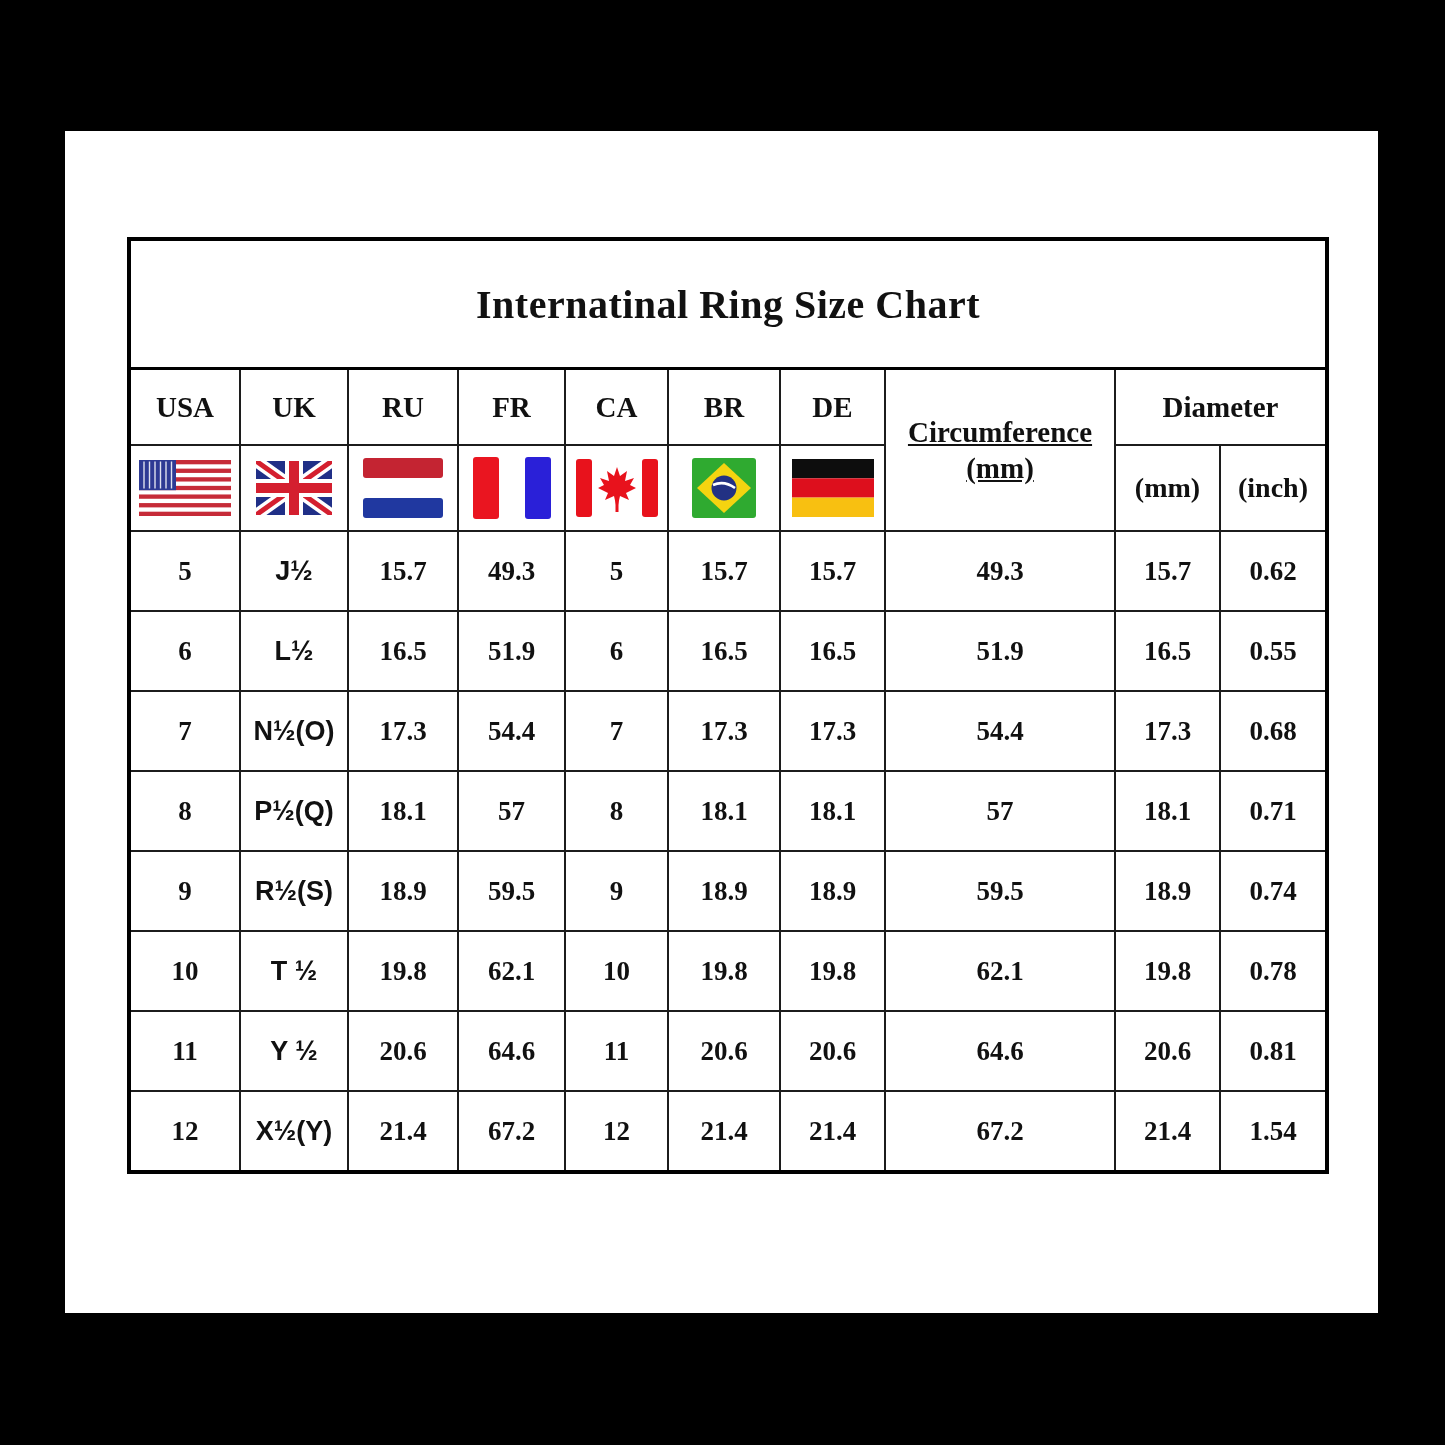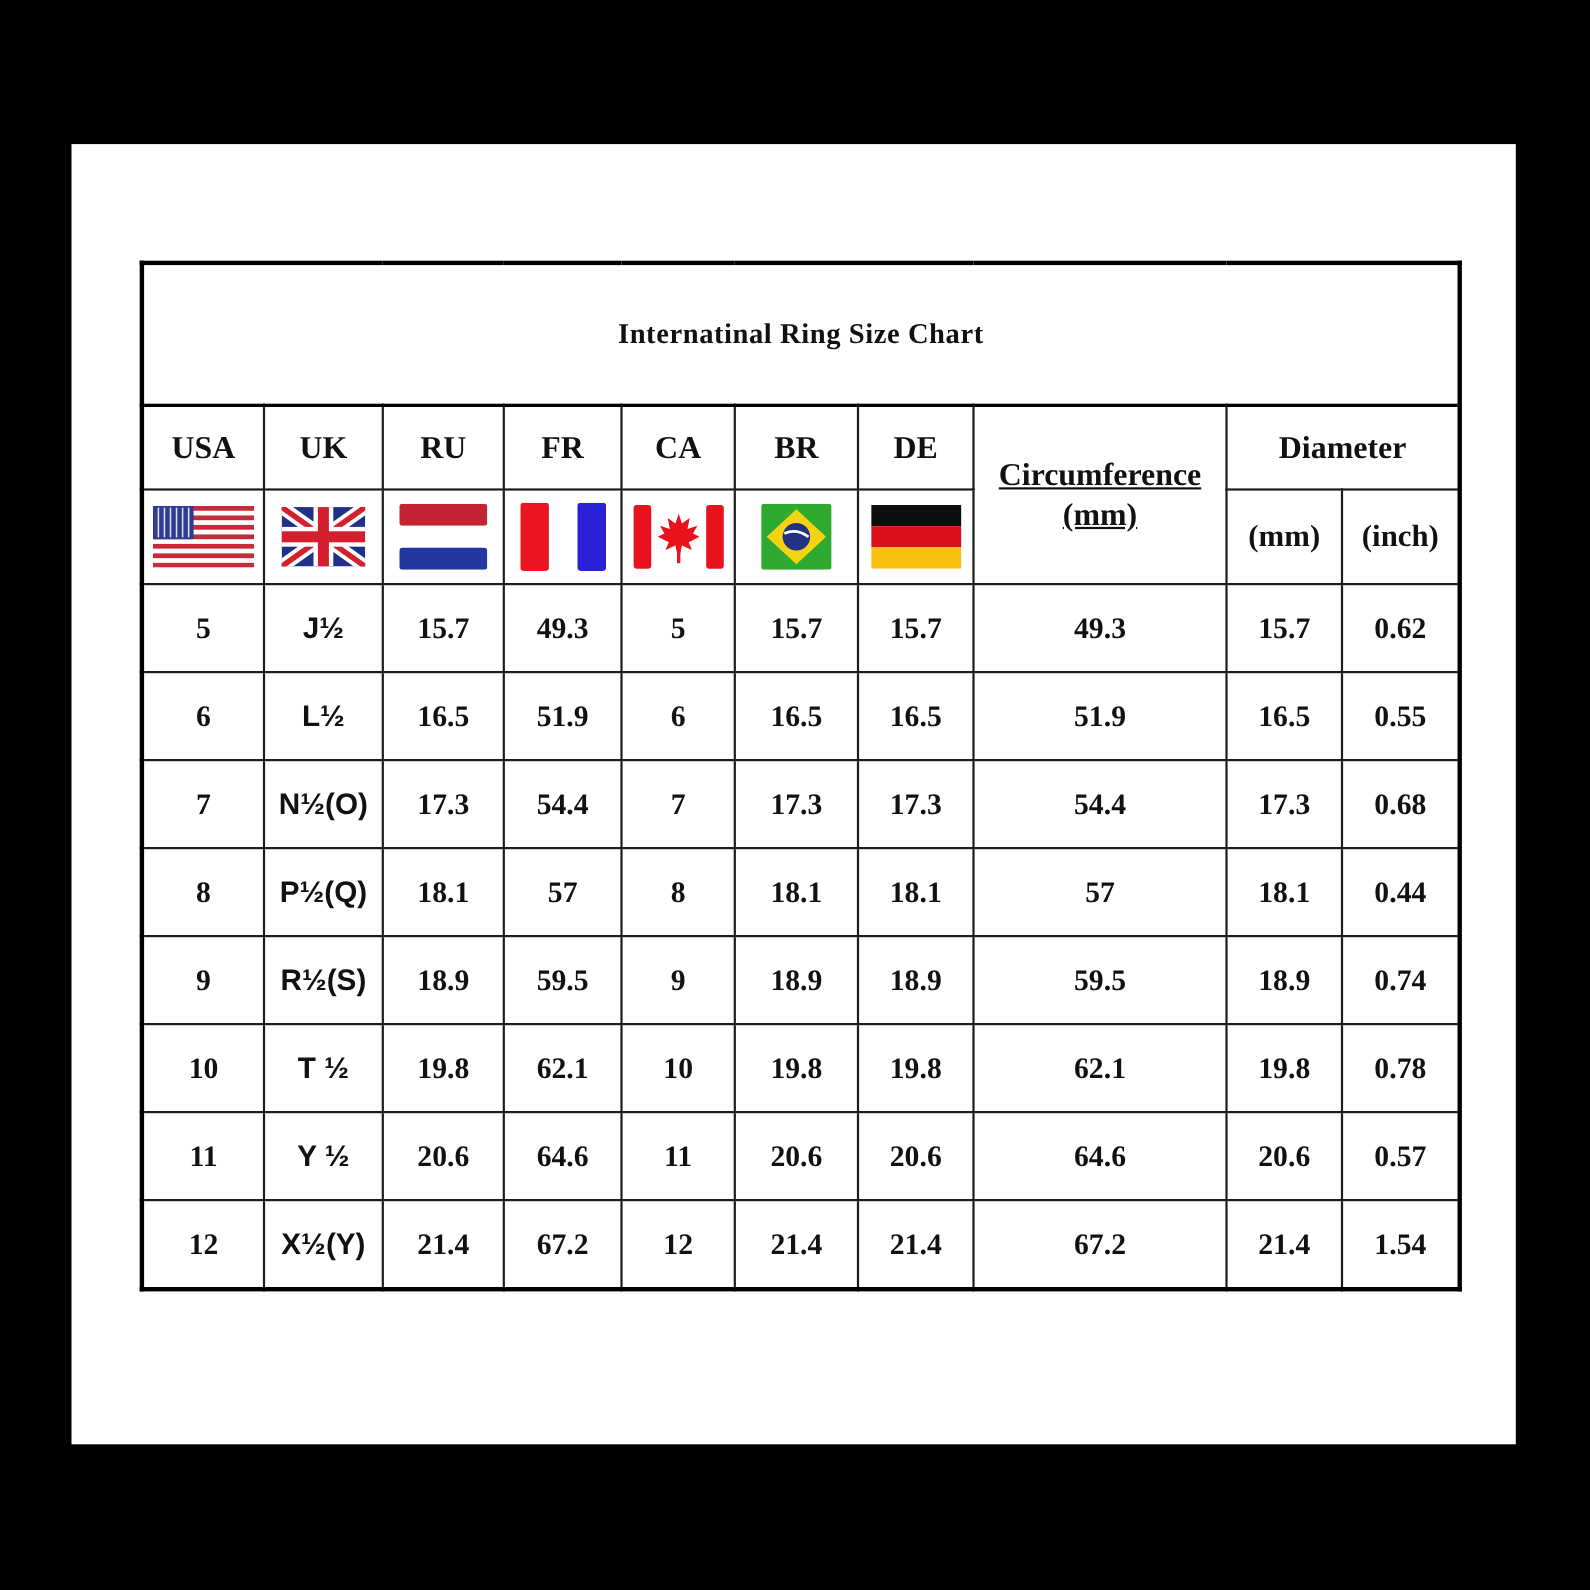--- a/index.html
+++ b/index.html
@@ -26,21 +26,21 @@
   td{
     border:2px solid #1c1c1c;
     text-align:center;
     vertical-align:middle;
     padding:0;
     overflow:hidden;
   }
   .title-row td{
     height:126px;
     border-bottom:3px solid #000;
-    font-size:26px;
+    font-size:40px;
     font-weight:bold;
     letter-spacing:0.5px;
   }
   .hdr td{
     height:74px;
     font-size:29px;
     font-weight:bold;
   }
   .flags td{ height:84px; }
   .data td{
@@ -224,21 +224,21 @@
     <tr class="data">
       <td>8</td>
       <td class="uk-val">P½(Q)</td>
       <td>18.1</td>
       <td>57</td>
       <td>8</td>
       <td>18.1</td>
       <td>18.1</td>
       <td>57</td>
       <td>18.1</td>
-      <td>0.44</td>
+      <td>0.71</td>
     </tr>
     <tr class="data">
       <td>9</td>
       <td class="uk-val">R½(S)</td>
       <td>18.9</td>
       <td>59.5</td>
       <td>9</td>
       <td>18.9</td>
       <td>18.9</td>
       <td>59.5</td>
@@ -260,21 +260,21 @@
     <tr class="data">
       <td>11</td>
       <td class="uk-val">Y ½</td>
       <td>20.6</td>
       <td>64.6</td>
       <td>11</td>
       <td>20.6</td>
       <td>20.6</td>
       <td>64.6</td>
       <td>20.6</td>
-      <td>0.57</td>
+      <td>0.81</td>
     </tr>
     <tr class="data">
       <td>12</td>
       <td class="uk-val">X½(Y)</td>
       <td>21.4</td>
       <td>67.2</td>
       <td>12</td>
       <td>21.4</td>
       <td>21.4</td>
       <td>67.2</td>

